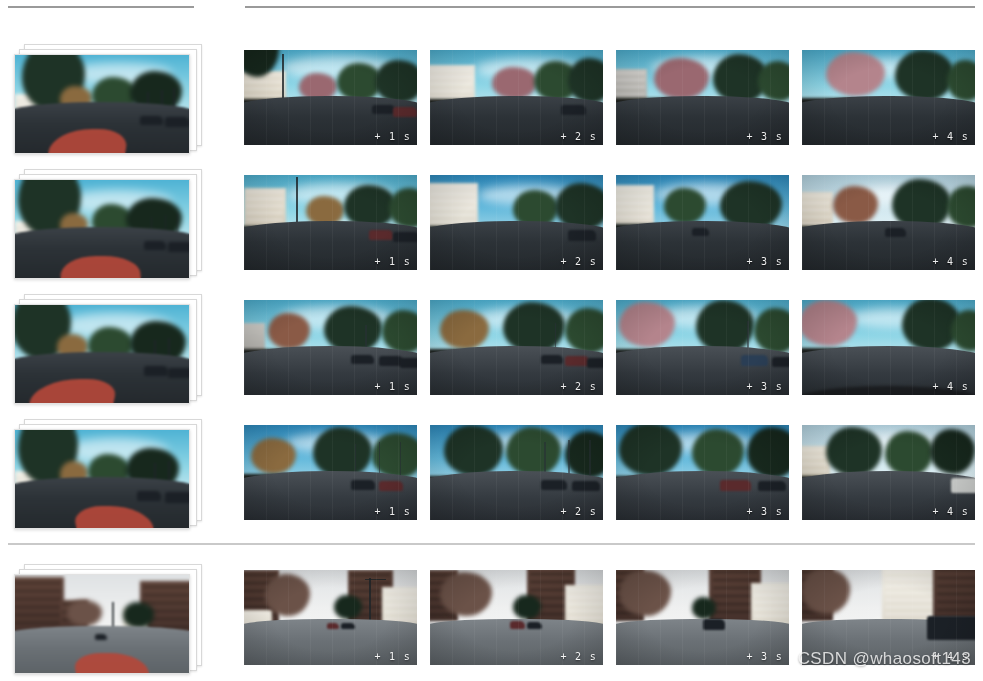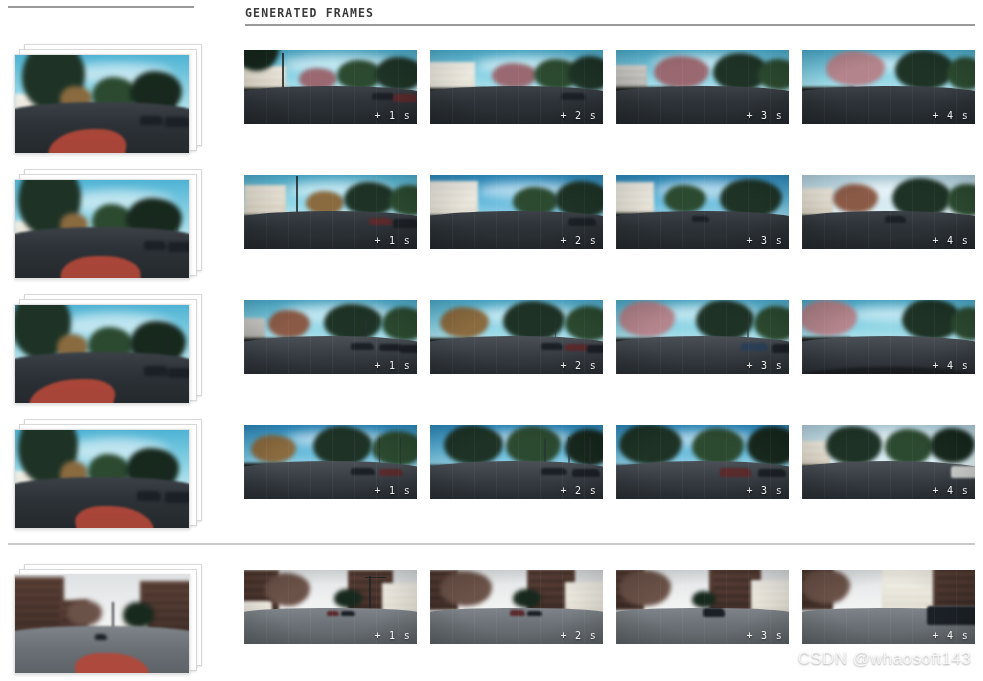--- a/index.html
+++ b/index.html
@@ -85,21 +85,21 @@
     overflow: hidden;
     box-shadow: 0 1px 3px rgba(0,0,0,0.16);
     background: #2b2f33;
   }
 
   
   .frame {
     position: absolute;
     top: 6px;
     width: 173px;
-    height: 74px;
+    height: 95px;
     overflow: hidden;
     background: #20242a;
   }
   .frame.c0 { left: 244px; }
   .frame.c1 { left: 430px; }
   .frame.c2 { left: 616px; }
   .frame.c3 { left: 802px; }
 
   .frame-time {
     position: absolute;
@@ -266,21 +266,20 @@
   }
 </style>
 </head>
 <body>
 
 <div class="col-header" id="hdr-context">
   <span class="hdr-rule"></span>
 </div>
 
 <div class="col-header" id="hdr-generated">
-  <span class="hdr-text">GENERATED FRAMES</span>
   <span class="hdr-rule"></span>
 </div>
 
 <div class="row" style="top:44px">
 
   <div class="ctx-stack">
     <div class="ctx-card back2"></div>
     <div class="ctx-card back1"></div>
     <div class="ctx-photo">
       <div class="scene">

